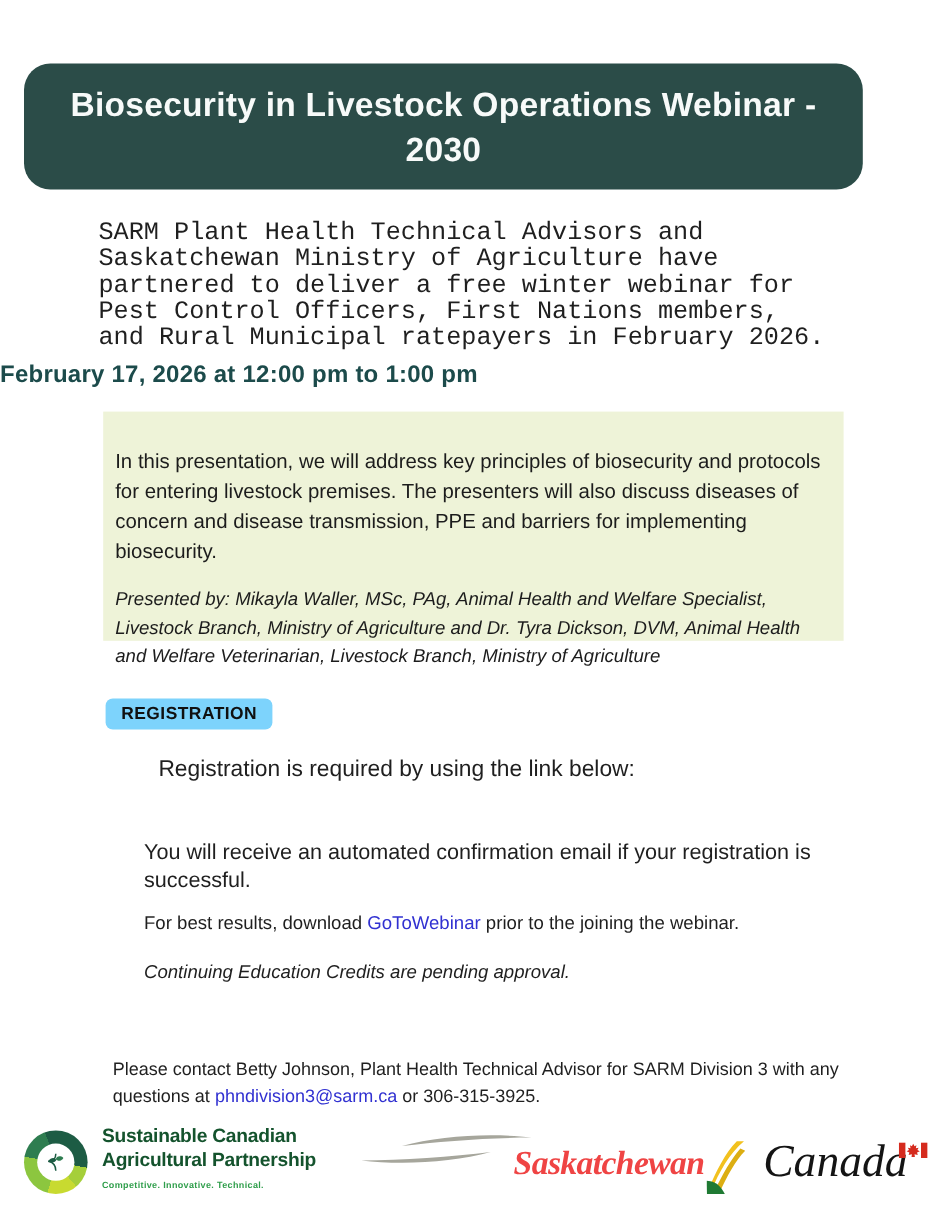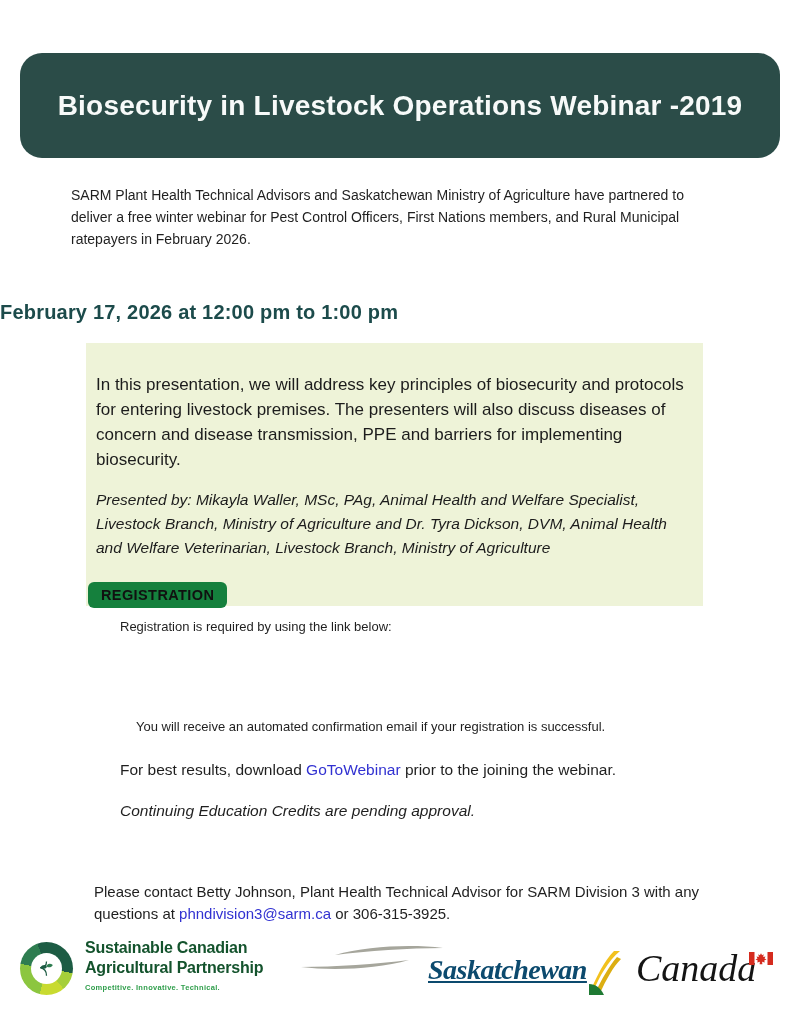--- a/index.html
+++ b/index.html
@@ -3,58 +3,58 @@
 <meta charset="utf-8">
 <style>
   html, body { margin: 0; padding: 0; background: #ffffff; }
   #page {
     position: relative; width: 792px; height: 1024px; background: #ffffff;
     font-family: "Liberation Sans", sans-serif; overflow: hidden; color: #1f1f1f;
   }
 
   
   .banner {
-    position: absolute; left: 20px; top: 53px; width: 760px; height: 105px;
+    position: absolute; left: 20px; top: 53px; width: 699px; height: 105px;
     background: #2b4c48; border-radius: 22px; color: #f7faf9;
-    display: flex; flex-direction: row; align-items: center; justify-content: center;
+    display: flex; flex-direction: column; align-items: center; justify-content: center;
     font-weight: bold; font-size: 28px; line-height: 37px; letter-spacing: 0.2px;
     text-align: center;
   }
 
   .intro {
-    position: absolute; left: 71px; top: 184px; width: 615px; margin: 0;
-    font-size: 14px; line-height: 22px;
+    position: absolute; left: 82px; top: 184px; width: 615px; margin: 0;
+    font-size: 21px; line-height: 22px; font-family: Liberation Mono, monospace;
   }
 
   .date-heading {
     position: absolute; left: 0; top: 301px; width: 100%; margin: 0;
     text-align: left; font-size: 20px; font-weight: bold; color: #1c4b4b;
     letter-spacing: 0.2px;
   }
 
   
   .highlight-box {
-    position: absolute; left: 86px; top: 343px; width: 617px; height: 263px;
+    position: absolute; left: 86px; top: 343px; width: 617px; height: 191px;
     background: #eef3d8; box-sizing: border-box; padding: 29px 16px 0 10px;
   }
   .desc { margin: 0 0 16px 0; font-size: 17px; line-height: 25px; color: #1c1c1c; }
   .presented { margin: 0; font-style: italic; font-size: 15.5px; line-height: 24px; color: #1c1c1c; }
 
   
   .reg-badge {
     position: absolute; left: 88px; top: 582px;
-    background: #15803d; border-radius: 6px; padding: 5px 13px;
+    background: #7dd3fc; border-radius: 6px; padding: 5px 13px;
     font-weight: bold; font-size: 14.5px; color: #101010; letter-spacing: 0.4px;
   }
-  .reg-instruction { position: absolute; left: 120px; top: 619px; margin: 0; font-size: 13px; }
+  .reg-instruction { position: absolute; left: 120px; top: 619px; margin: 12px; font-size: 19px; }
   .reg-link {
     position: absolute; left: 120px; top: 657px; font-size: 15.5px;
     color: #3131d1; text-decoration: none;
   }
-  .confirmation { position: absolute; left: 120px; top: 699px; width: 560px; margin: 16px; font-size: 13px; line-height: 23px; }
+  .confirmation { position: absolute; left: 120px; top: 699px; width: 560px; margin: 0; font-size: 18px; line-height: 23px; }
   .download-line { position: absolute; left: 120px; top: 761px; margin: 0; font-size: 15.5px; text-align: center; }
   .download-line a { color: #3131d1; text-decoration: none; }
   .credits { position: absolute; left: 120px; top: 802px; margin: 0; font-style: italic; font-size: 15.5px; }
 
   .contact { position: absolute; left: 94px; top: 881px; width: 622px; margin: 0; font-size: 15px; line-height: 22px; }
   .contact a { color: #3131d1; text-decoration: none; }
 
   
   .scap { position: absolute; left: 20px; top: 938px; display: flex; align-items: flex-start; gap: 12px; }
   .scap-circle {
@@ -74,36 +74,36 @@
   .sarm-word {
     font-family: "Liberation Serif", serif; font-weight: bold; font-size: 32px;
     color: #8e211b; letter-spacing: 1px; line-height: 32px; text-align: center; margin-left: 2px;
   }
   .sarm-swoosh-top { display: block; margin-left: 34px; }
   .sarm-swoosh-bottom { display: block; margin-left: 0; margin-top: 1px; }
 
   .sask { position: absolute; left: 428px; top: 948px; display: flex; align-items: flex-start; }
   .sask-word {
     font-family: "Liberation Serif", serif; font-style: italic; font-weight: bold;
-    font-size: 28px; color: #0c4a6e; line-height: 44px; letter-spacing: -0.5px; text-decoration: underline;
+    font-size: 28px; color: #ef4444; line-height: 44px; letter-spacing: -0.5px;
   }
   .sask-sheaf { margin-left: 2px; margin-top: 2px; }
 
   .canada { position: absolute; left: 636px; top: 946px; width: 134px; }
   .canada-word { font-family: "Liberation Serif", serif; font-size: 38px; color: #141414; line-height: 44px; font-style: italic; }
   .canada-flag { position: absolute; right: -3px; top: 6px; }
 </style>
 </head>
 <body>
 
 <div id="page">
 
   <header class="banner">
     <div>Biosecurity in Livestock Operations Webinar -</div>
-    <div>2019</div>
+    <div>2030</div>
   </header>
 
   <p class="intro">SARM Plant Health Technical Advisors and Saskatchewan Ministry of Agriculture have partnered to deliver a free winter webinar for Pest Control Officers, First Nations members, and Rural Municipal ratepayers in February 2026.</p>
 
   <h2 class="date-heading">February 17, 2026 at 12:00 pm to 1:00 pm</h2>
 
   <section class="highlight-box">
     <p class="desc">In this presentation, we will address key principles of biosecurity and protocols for entering livestock premises. The presenters will also discuss diseases of concern and disease transmission, PPE and barriers for implementing biosecurity.</p>
     <p class="presented">Presented by: Mikayla Waller, MSc, PAg, Animal Health and Welfare Specialist, Livestock Branch, Ministry of Agriculture and Dr. Tyra Dickson, DVM, Animal Health and Welfare Veterinarian, Livestock Branch, Ministry of Agriculture</p>
   </section>

